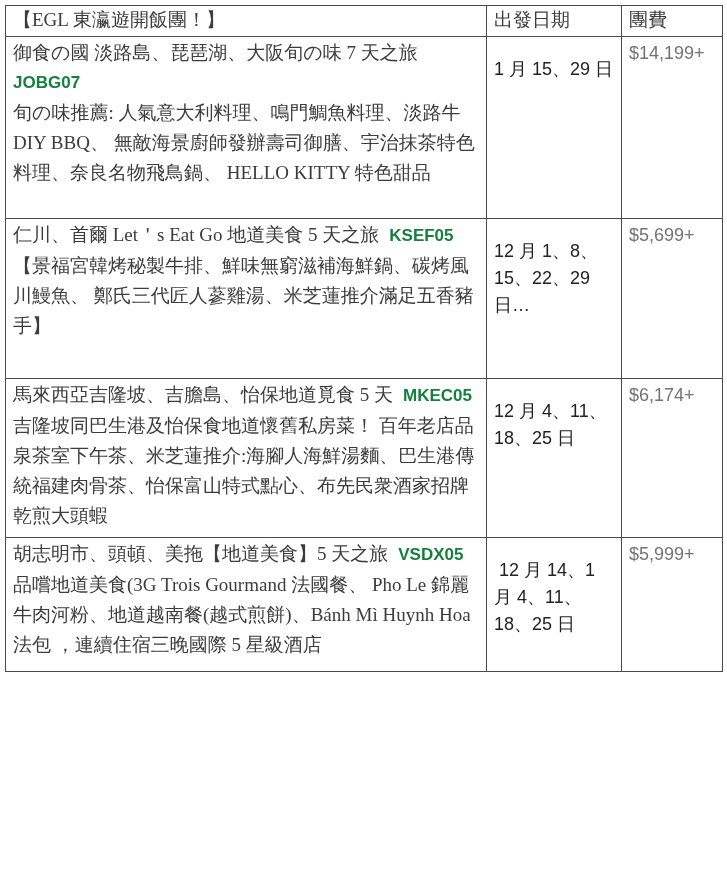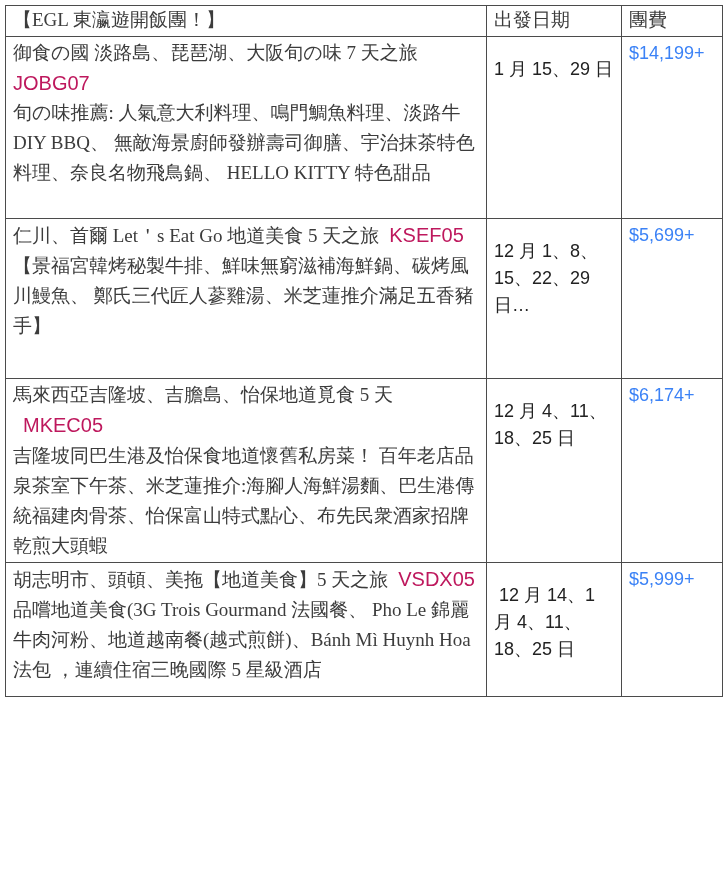--- a/index.html
+++ b/index.html
@@ -12,26 +12,26 @@
   th,td{border:1px solid #4b4b4b;vertical-align:top;padding:1px 3px 1px 7px;overflow:hidden;}
   th{font-weight:normal;text-align:left;font-size:19px;color:#3c3c3c;height:28px;line-height:26px;white-space:nowrap;}
   tr.r1 td{height:161px;}
   tr.r2 td{height:161px;}
   tr.r3 td{height:139px;}
   tr.r4 td{height:138px;}
   tr.r5 td{height:134px;}
   tr.r6 td{height:113px;}
   .title-line{font-size:19px;line-height:30px;color:#3c3c3c;}
   .ttl{white-space:pre-wrap;}
-  .code{font-family:"Liberation Sans",sans-serif;font-weight:normal;font-size:20px;color:#be185d;margin-left:10px;}
+  .code{font-family:"Liberation Sans",sans-serif;font-weight:bold;font-size:17px;color:#15803d;margin-left:10px;}
   .code-block .code{display:block;margin-left:0;}
   .r5 .code{margin-left:18px;}
   .desc{font-size:19px;line-height:30px;color:#3c3c3c;white-space:pre-wrap;}
   td.dates{font-family:"Liberation Sans",sans-serif;font-size:18px;line-height:27px;color:#222222;white-space:pre-wrap;padding-top:19px;margin-left:36px;}
-  td.price{font-family:"Liberation Sans",sans-serif;font-size:18px;line-height:27px;color:#3b82f6;padding-top:3px;}
+  td.price{font-family:"Liberation Sans",sans-serif;font-size:18px;line-height:27px;color:#737373;padding-top:3px;}
 </style>
 </head>
 <body>
 
 <div class="page">
   <table class="tour-table">
     <colgroup>
         <col class="c1">
         <col class="c2">
         <col class="c3">

